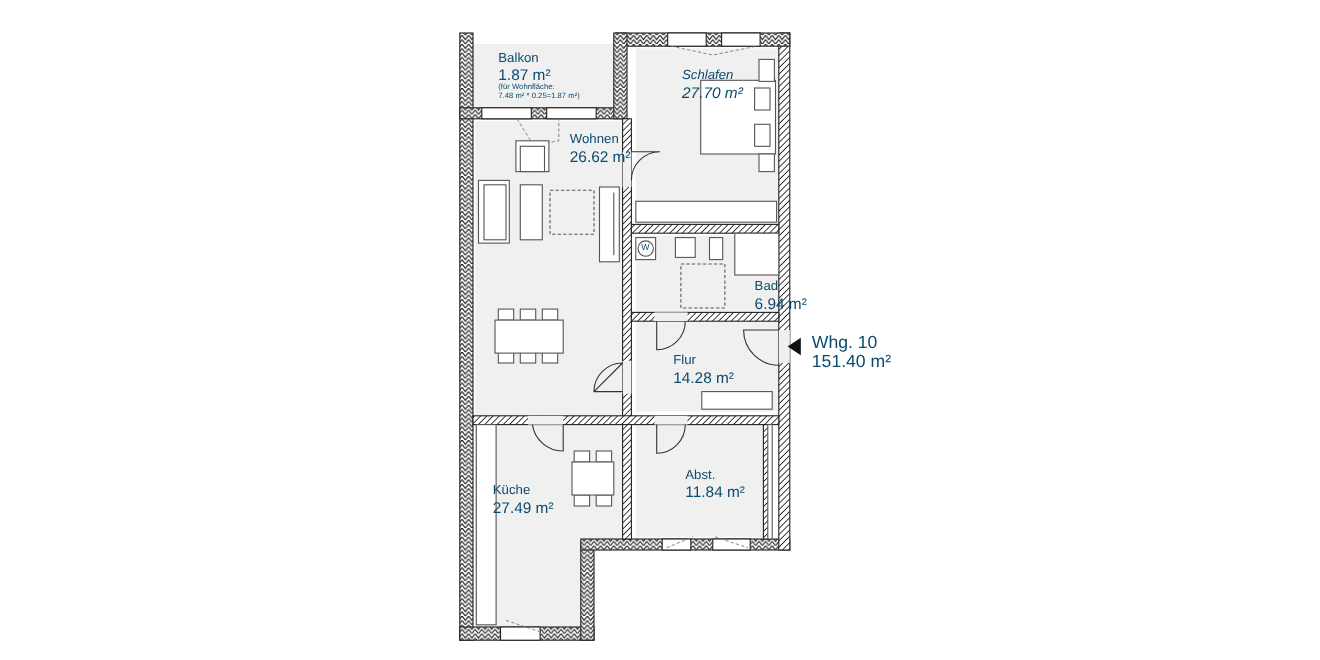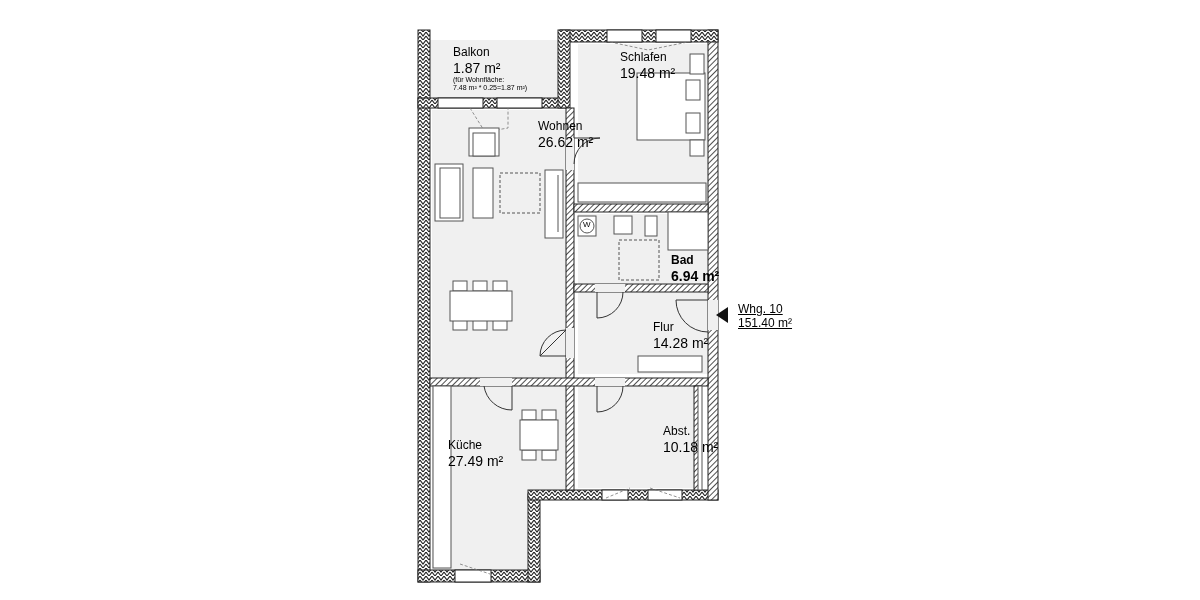--- a/index.html
+++ b/index.html
@@ -1,22 +1,22 @@
 <!DOCTYPE html>
 <html><head>
 <meta charset="utf-8">
 <style>
   html,body{margin:0;padding:0;background:#ffffff;}
   body{width:1200px;height:600px;position:relative;overflow:hidden;font-family:"Liberation Sans",sans-serif;}
   svg{position:absolute;left:0;top:0;}
-  .lbl{position:absolute;color:#000000;font-family:"Liberation Sans",sans-serif;line-height:1.15;white-space:nowrap;}
+  .lbl{position:absolute;color:#0c4a6e;font-family:"Liberation Sans",sans-serif;line-height:1.15;white-space:nowrap;}
   .name{font-size:12px;}
   .area{font-size:14px;}
   .note{font-size:7px;}
-  .unit-label{font-size:12px;text-decoration:underline;}
+  .unit-label{font-size:16px;}
 </style>
 </head>
 <body>
 
 <svg width="1200" height="600" viewBox="0 0 1200 600">
   <defs>
     <pattern id="hatch" width="4" height="4" patternUnits="userSpaceOnUse" patternTransform="rotate(45)">
       <rect width="4" height="4" fill="#ffffff"></rect>
       <line x1="0" y1="0" x2="0" y2="4" stroke="#222" stroke-width="1.6"></line>
     </pattern>
@@ -140,47 +140,47 @@
   <polygon points="716,315 728,307 728,323" fill="#111"></polygon>
 </svg>
 
 <div class="lbl" style="left:453px;top:46px;">
   <div class="name">Balkon</div>
   <div class="area">1.87 m²</div>
   <div class="note">(für Wohnfläche:</div>
   <div class="note">7.48 m² * 0.25=1.87 m²)</div>
 </div>
 
-<div class="lbl" style="left:620px;top:51px;">
+<div class="lbl" style="left:620px;top:62px;font-style:italic;">
   <div class="name">Schlafen</div>
-  <div class="area">19.48 m²</div>
+  <div class="area">27.70 m²</div>
 </div>
 
-<div class="lbl" style="left:538px;top:120px;">
+<div class="lbl" style="left:518px;top:120px;">
   <div class="name">Wohnen</div>
   <div class="area">26.62 m²</div>
 </div>
 
-<div class="lbl" style="left:671px;top:254px;font-weight:bold;">
+<div class="lbl" style="left:686px;top:254px;">
   <div class="name">Bad</div>
   <div class="area">6.94 m²</div>
 </div>
 <div class="lbl" style="left:583px;top:220px;font-size:8px;">W</div>
 
-<div class="lbl" style="left:653px;top:321px;">
+<div class="lbl" style="left:612px;top:321px;">
   <div class="name">Flur</div>
   <div class="area">14.28 m²</div>
 </div>
 
 <div class="lbl" style="left:448px;top:439px;">
   <div class="name">Küche</div>
   <div class="area">27.49 m²</div>
 </div>
 
-<div class="lbl" style="left:623px;top:425px;margin-left:40px;">
+<div class="lbl" style="left:623px;top:425px;">
   <div class="name">Abst.</div>
-  <div class="area">10.18 m²</div>
+  <div class="area">11.84 m²</div>
 </div>
 
 <div class="lbl unit-label" style="left:738px;top:303px;">
   <div>Whg. 10</div>
   <div>151.40 m²</div>
 </div>
 
 </body></html>

